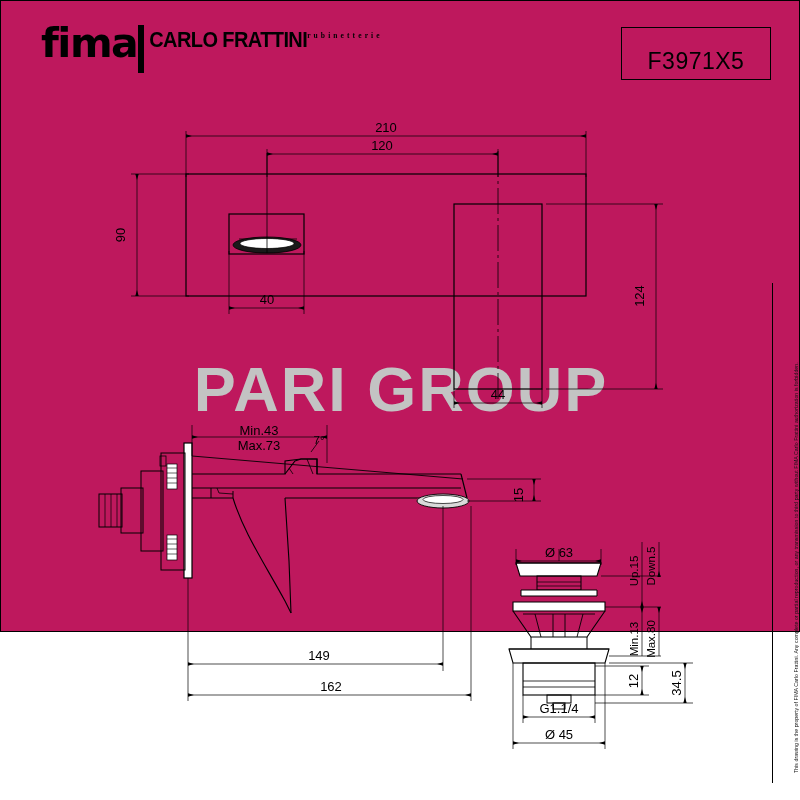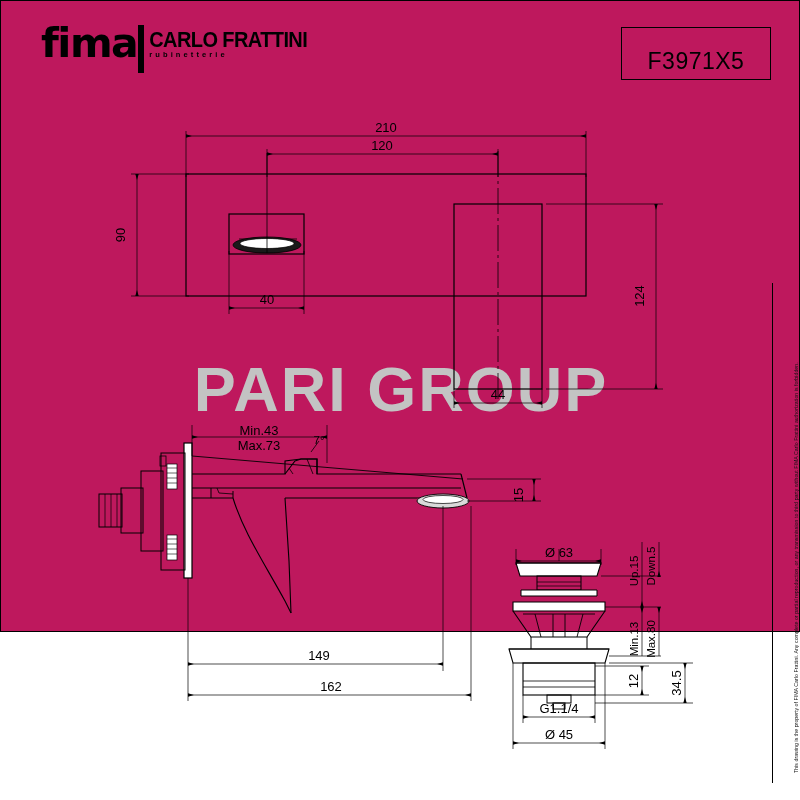--- a/index.html
+++ b/index.html
@@ -23,29 +23,29 @@
   }
   #logo-fima{
     font-family:"DejaVu Sans", sans-serif;
     font-size:41px;font-weight:700;letter-spacing:-1.5px;
     line-height:40px;color:#000;
   }
   #logo-bar{
     width:6px;background:#000;height:48px;margin:0 5px 0 1px;
     align-self:flex-start;margin-top:2px;
   }
-  #logo-right{display:flex;flex-direction:column;padding-top:6px;}
+  #logo-right{display:flex;flex-direction:row;padding-top:6px;}
   #logo-carlo{
     font-family:"Liberation Sans", sans-serif;
     font-size:20px;font-weight:700;letter-spacing:-0.6px;
     line-height:19px;
     transform:scaleY(1.1);transform-origin:left top;
   }
   #logo-rub{
-    font-family:Liberation Sans, sans-serif;
+    font-family:Liberation Serif, serif;
     font-size:7.5px;font-weight:700;letter-spacing:3.1px;
     line-height:10px;margin-top:2px;
   }
   #code-box{
     position:absolute;right:28px;top:26px;
     box-sizing:border-box;
     border:1px solid #000;
     padding:20px 16px 4px 16px;
     min-width:150px;text-align:center;
     font-size:23px;letter-spacing:0.5px;

